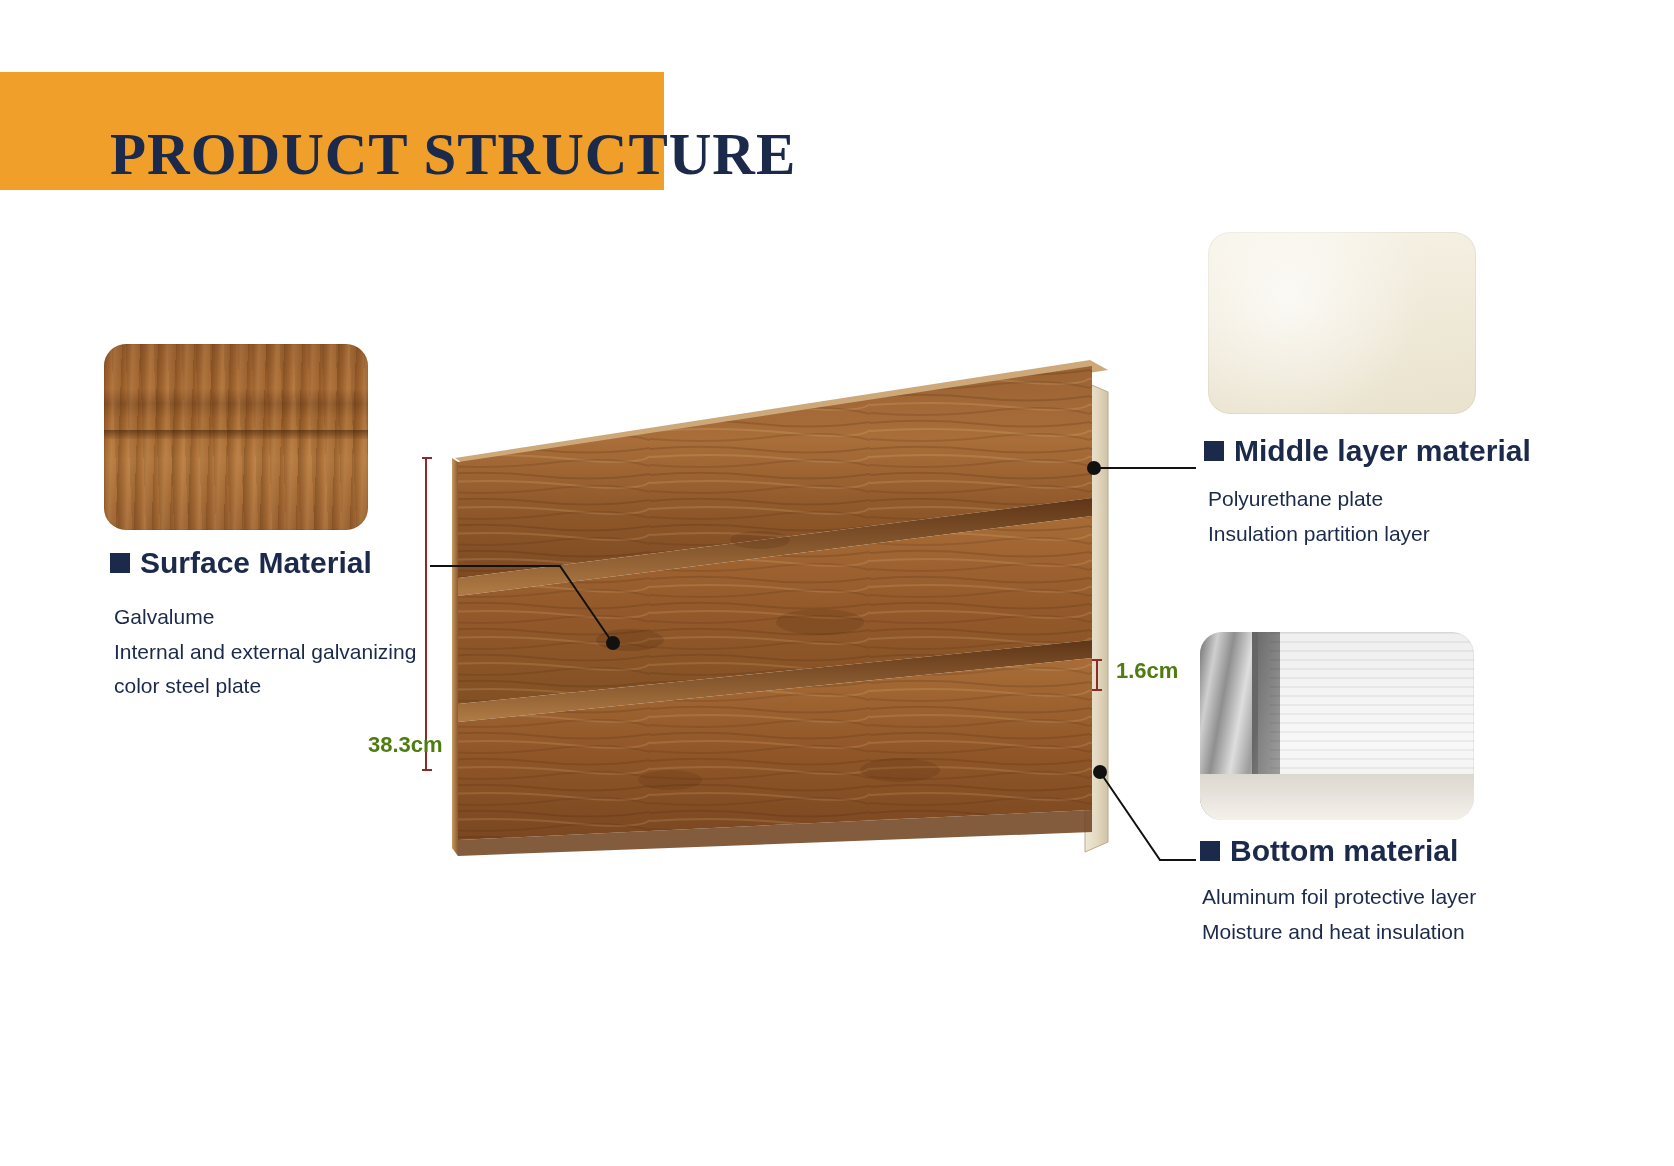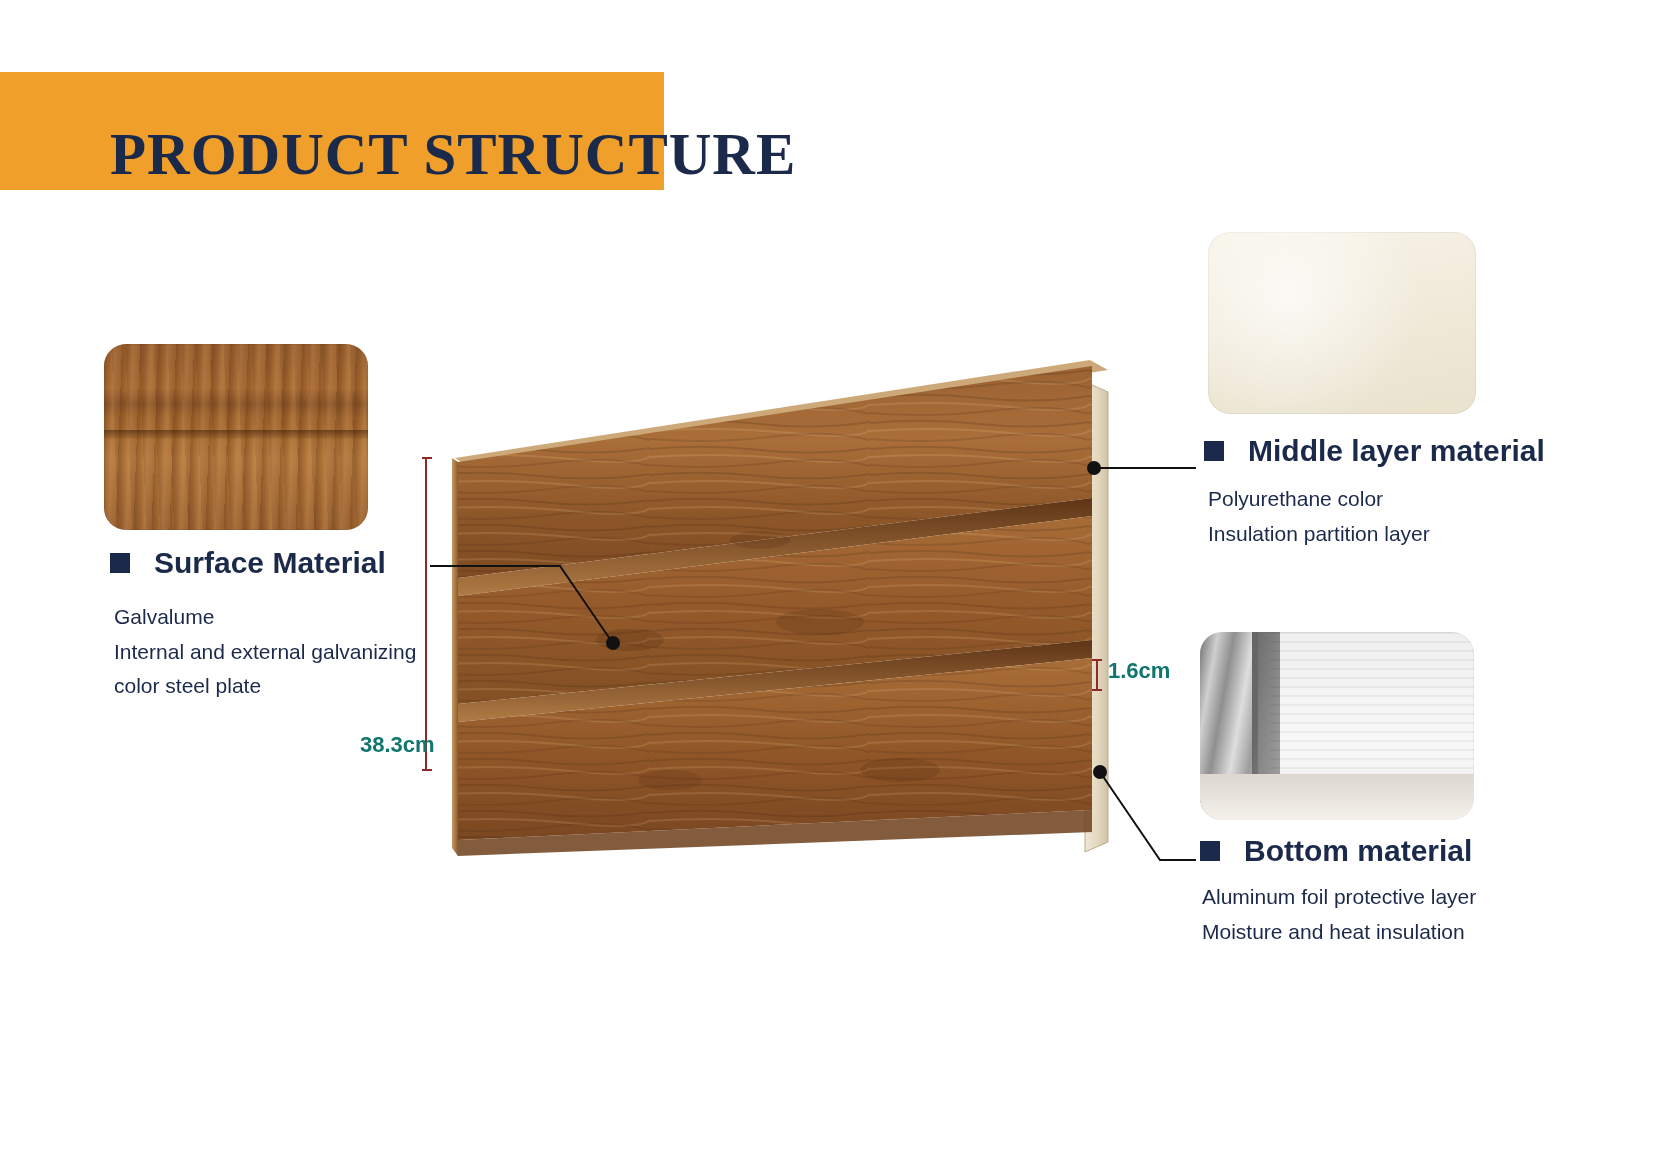--- a/index.html
+++ b/index.html
@@ -72,41 +72,41 @@
     position:absolute;left:0;bottom:0;width:100%;height:46px;
     background:linear-gradient(180deg,#dcd7cf,#f4f1eb);
   }
   .swatch-bottom .texture{
     position:absolute;left:70px;top:0;right:0;bottom:0;
     background:repeating-linear-gradient(180deg, rgba(0,0,0,.05) 0 2px, rgba(255,255,255,0) 2px 9px);
   }
   
   .label-block{position:absolute;}
   .label-title{
-    display:flex;align-items:center;gap:24px;
+    display:flex;align-items:center;gap:10px;
     font-size:30px;font-weight:bold;color:#1b2a4a;white-space:nowrap;
   }
   .label-title .bullet{
     width:20px;height:20px;background:#1b2a4a;display:inline-block;flex:0 0 auto;
   }
   .label-line{
     font-size:21px;color:#1b2a4a;line-height:1.65;white-space:nowrap;
   }
   .label-surface{left:110px;top:546px;}
   .label-surface .label-lines{margin-top:20px;margin-left:4px;}
   .label-middle{left:1204px;top:434px;}
   .label-middle .label-lines{margin-top:14px;margin-left:4px;}
   .label-bottom{left:1200px;top:834px;}
   .label-bottom .label-lines{margin-top:12px;margin-left:2px;}
   
   .panel-wrap{position:absolute;left:430px;top:340px;width:720px;height:540px;}
   .panel-svg{position:absolute;left:0;top:0;}
   
   .dim{
-    position:absolute;color:#0f766e;font-size:22px;font-weight:bold;white-space:nowrap;
+    position:absolute;color:#4d7c0f;font-size:22px;font-weight:bold;white-space:nowrap;padding-left:8px;
   }
   .dim-height{left:360px;top:732px;}
   .dim-thick{left:1108px;top:658px;}
   .leaders{position:absolute;left:0;top:0;width:1674px;height:1166px;pointer-events:none;}
 </style>
 </head>
 <body>
 
 <div class="header-band"></div>
 <div class="header-title">PRODUCT STRUCTURE</div>
@@ -221,21 +221,21 @@
     <div class="label-line">color steel plate</div>
   </div>
 </div>
 
 <div class="label-block label-middle">
   <div class="label-title">
     <span class="bullet"></span>
     <span>Middle layer material</span>
   </div>
   <div class="label-lines">
-    <div class="label-line">Polyurethane color</div>
+    <div class="label-line">Polyurethane plate</div>
     <div class="label-line">Insulation partition layer</div>
   </div>
 </div>
 
 <div class="label-block label-bottom">
   <div class="label-title">
     <span class="bullet"></span>
     <span>Bottom material</span>
   </div>
   <div class="label-lines">

